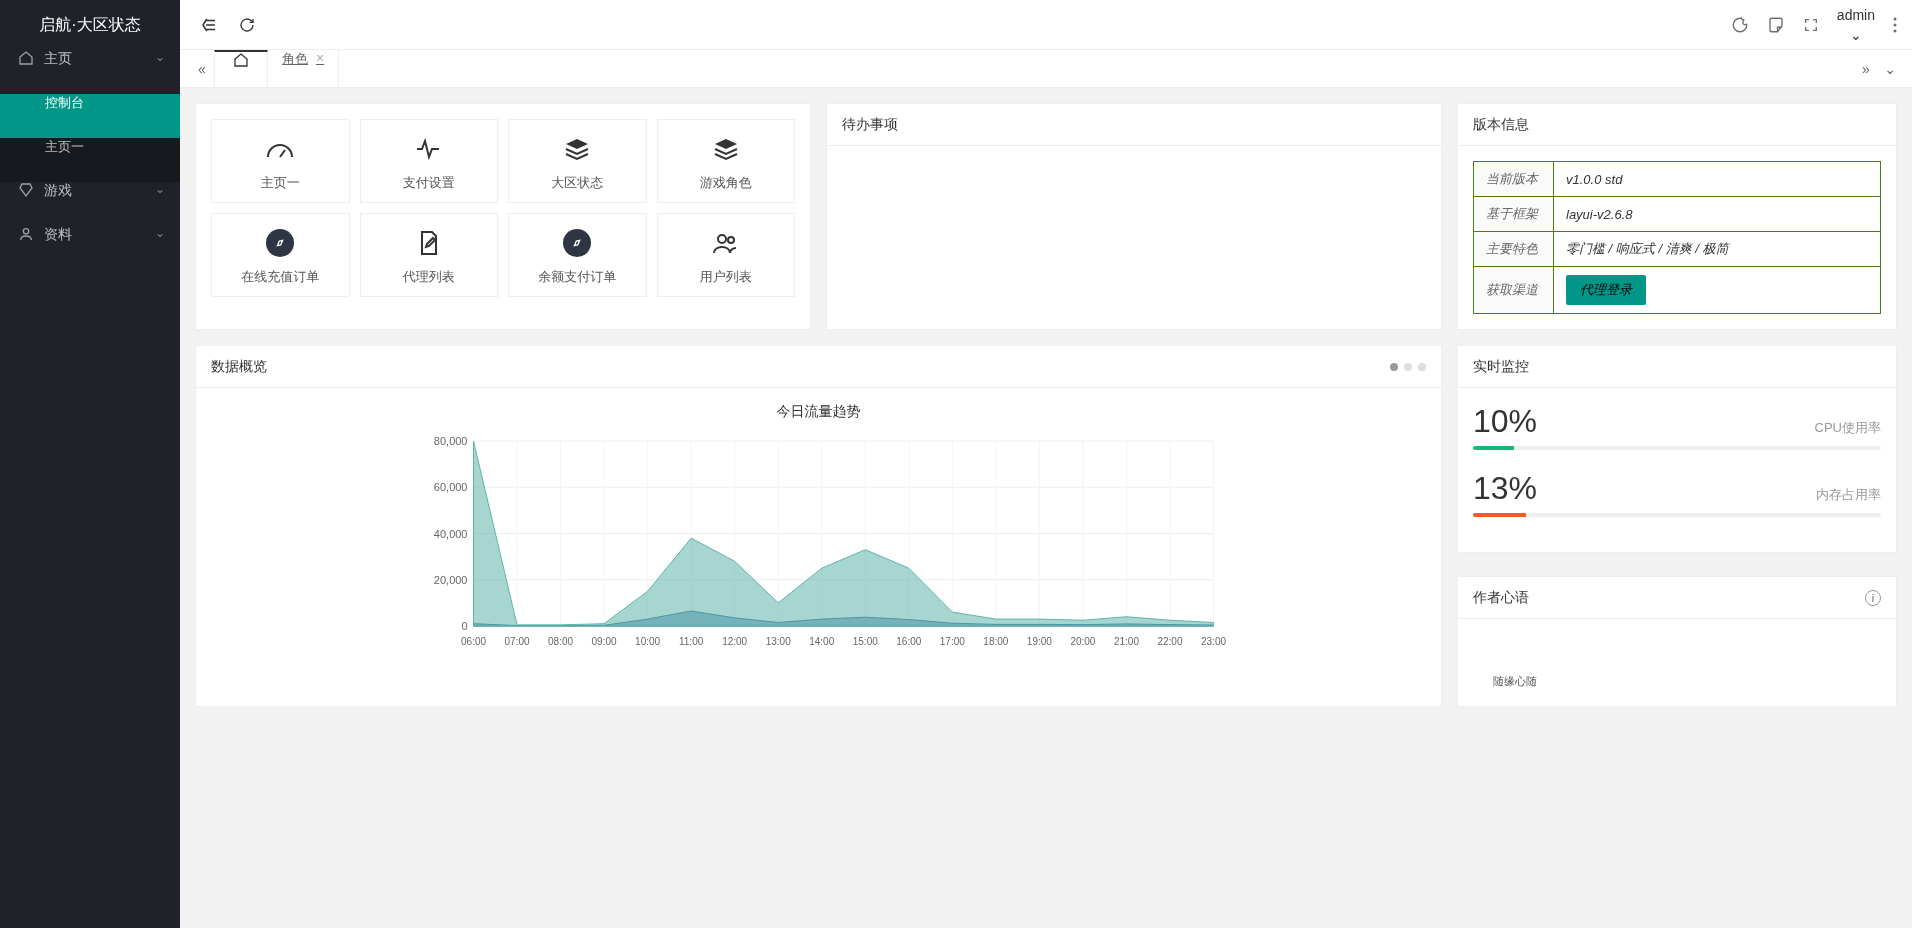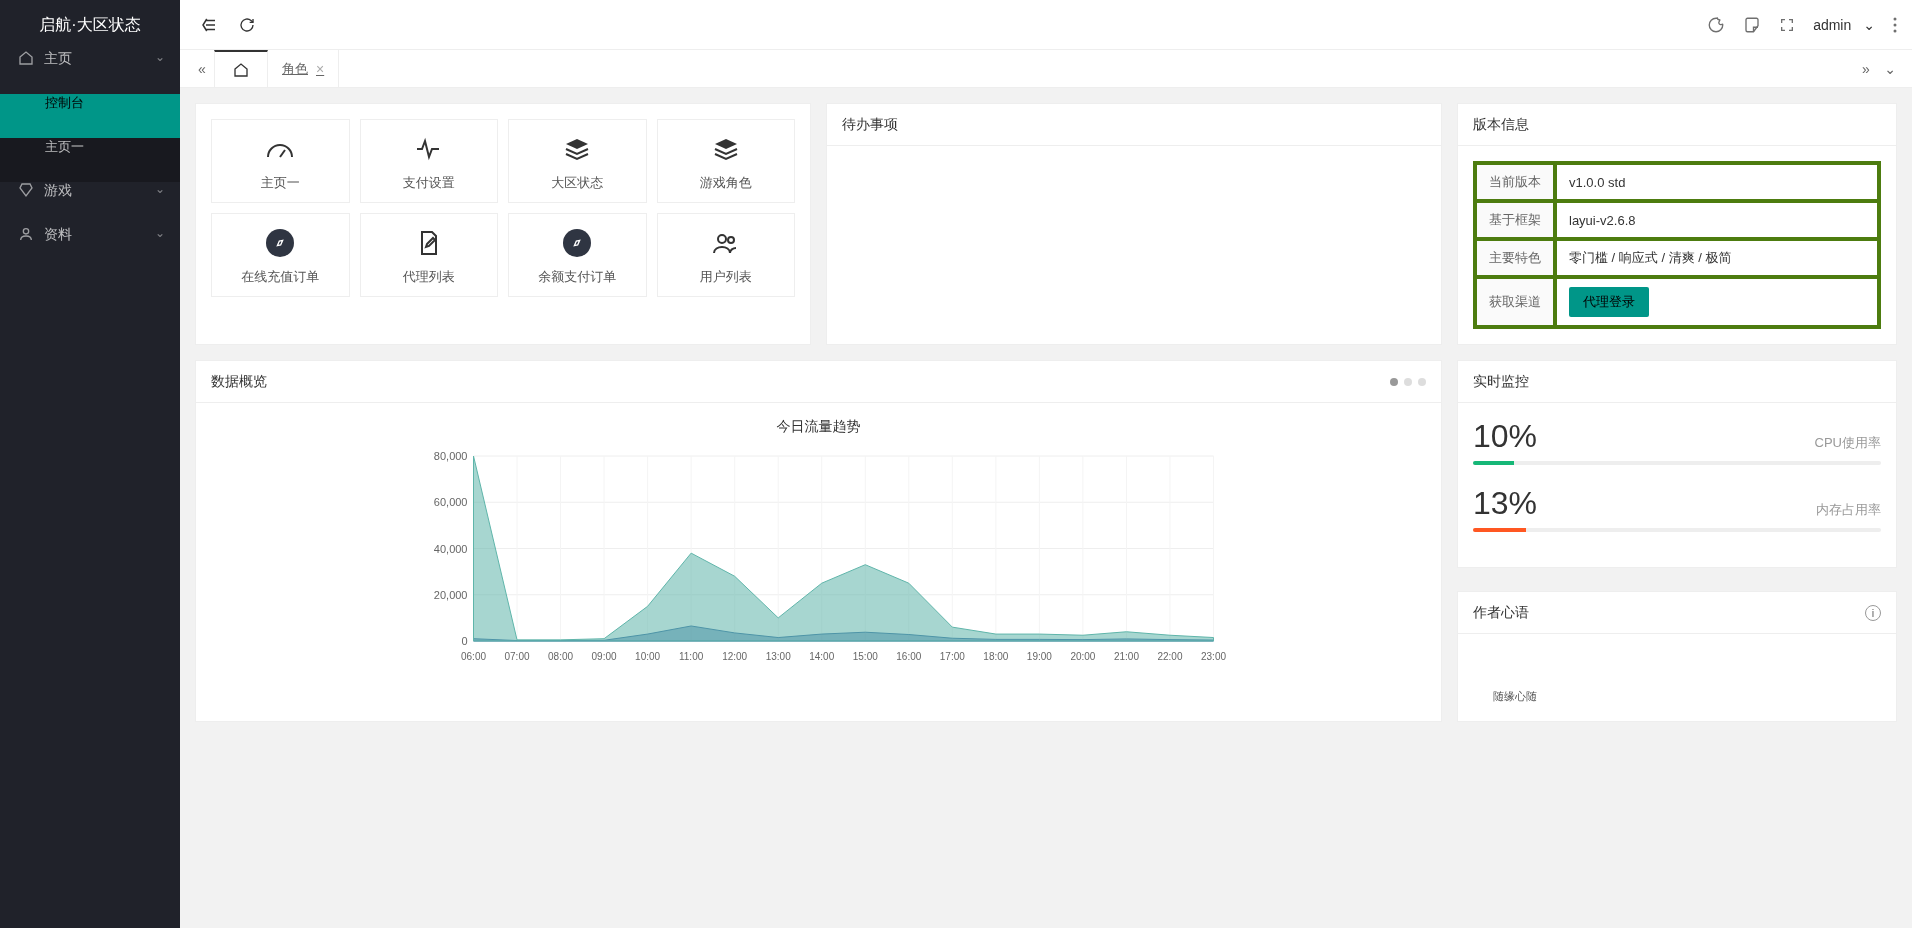--- a/index.html
+++ b/index.html
@@ -6,52 +6,52 @@
 body { font-family: -apple-system, "Helvetica Neue", Arial, "Microsoft YaHei", sans-serif; font-size: 14px; color: #333; background: #f2f2f2; }
 .layout { display: flex; height: 100vh; }
 .sidebar { width: 180px; background: #20222a; color: #ccc; display: flex; flex-direction: column; }
 .logo { height: 50px; display: flex; align-items: center; justify-content: center; color: #fff; font-size: 16px; font-weight: 500; }
 .nav { flex: 1; }
 .nav-item { display: flex; align-items: flex-start; height: 44px; padding: 0 18px; cursor: pointer; color: rgba(255,255,255,0.7); position: relative; }
 .nav-item .icon { width: 16px; margin-right: 10px; opacity: 0.8; }
 .nav-item .chevron { position: absolute; right: 15px; font-size: 12px; opacity: 0.6; }
 .nav-sub { background: rgba(0,0,0,0.25); }
 .nav-sub .nav-item { padding-left: 45px; font-size: 13px; }
-.nav-sub .nav-item.active { background: #009688; color: #000000; }
+.nav-sub .nav-item.active { background: #009688; color: #ffffff; }
 .main { flex: 1; display: flex; flex-direction: column; min-width: 0; }
 .header { height: 50px; background: #fff; display: flex; align-items: center; padding: 0 15px; border-bottom: 1px solid #eee; }
 .header .icon-btn { width: 28px; height: 28px; display: flex; align-items: center; justify-content: center; cursor: pointer; color: #333; margin-right: 10px; }
 .header-spacer { flex: 1; }
 .header-right { display: flex; align-items: center; gap: 18px; }
 .header-right .hicon { cursor: pointer; color: #333; opacity: 0.7; }
-.user { display: flex; align-items: center; cursor: pointer; gap: 12px; }
+.user { display: flex; align-items: center; cursor: pointer; gap: 4px; flex-direction: column; }
 .tabbar { height: 38px; background: #fff; display: flex; align-items: center; padding: 0 10px; border-bottom: 1px solid #eee; }
 .tabbar .tab-btn { width: 24px; display: flex; align-items: center; justify-content: center; cursor: pointer; color: #666; height: 38px; }
 .tabs { flex: 1; display: flex; align-items: stretch; height: 38px; }
-.tab { display: flex; align-items: center; padding: 0 14px; border-right: 1px solid #eee; cursor: pointer; font-size: 13px; color: #666; position: relative; text-decoration: underline; }
+.tab { display: flex; align-items: flex-start; padding: 0 14px; border-right: 1px solid #eee; cursor: pointer; font-size: 13px; color: #666; position: relative; text-decoration: underline; }
 .tab.home { padding: 0 18px; border-left: 1px solid #eee; border-top: 2px solid #333; }
 .tab .close { margin-left: 8px; font-size: 14px; color: #aaa; }
 .content { flex: 1; overflow: auto; padding: 15px; display: grid; grid-template-columns: 1fr 1fr 440px; grid-template-rows: auto auto; gap: 15px; align-content: start; }
 .card { background: #fff; border: 1px solid #eee; }
 .card-head { height: 42px; display: flex; align-items: center; padding: 0 15px; border-bottom: 1px solid #eee; font-size: 14px; color: #333; }
 .card-head .head-spacer { flex: 1; }
 .card-body { padding: 15px; }
 .shortcut-card { grid-column: 1 / span 1; grid-row: 1; }
 .todo-card { grid-column: 2 / span 1; grid-row: 1; }
 .version-card { grid-column: 3; grid-row: 1; }
 .data-card { grid-column: 1 / span 2; grid-row: 2; }
 .right-col { grid-column: 3; grid-row: 2; display: flex; flex-direction: column; gap: 23px; }
 .shortcuts { display: grid; grid-template-columns: repeat(4, 1fr); gap: 10px; }
 .shortcut { background: #fff; border: 1px solid #eee; display: flex; flex-direction: column; align-items: center; justify-content: center; padding: 14px 0 10px; cursor: pointer; }
 .shortcut .sicon { font-size: 26px; color: #333; height: 30px; display: flex; align-items: center; }
 .shortcut .circle { width: 28px; height: 28px; border-radius: 50%; background: #2f3542; display: flex; align-items: center; justify-content: center; }
 .shortcut .circle svg { stroke: #fff; fill: none; }
 .shortcut .slabel { margin-top: 10px; font-size: 13px; color: #555; }
 .vtable { width: 100%; border-collapse: collapse; }
-.vtable td { border: 4px solid #4d7c0f; padding: 8px 12px; font-size: 13px; }
+.vtable td { border: 1px solid #4d7c0f; padding: 8px 12px; font-size: 13px; font-style: italic; }
 .vtable td:first-child { width: 80px; background: #fafafa; color: #666; }
 .btn-green { display: inline-block; background: #009688; color: #000000; padding: 6px 14px; border-radius: 2px; font-size: 13px; cursor: pointer; }
 .dots { display: flex; gap: 6px; }
 .dot { width: 8px; height: 8px; border-radius: 50%; background: #ddd; cursor: pointer; }
 .dot.on { background: #999; }
 .chart-title { text-align: center; font-size: 14px; color: #333; margin-bottom: 10px; }
 .chart-wrap { padding: 0 30px 10px 40px; }
 .prog { margin-bottom: 20px; }
 .prog-top { display: flex; align-items: baseline; justify-content: space-between; }
 .prog-val { font-size: 32px; font-weight: 400; color: #333; }

